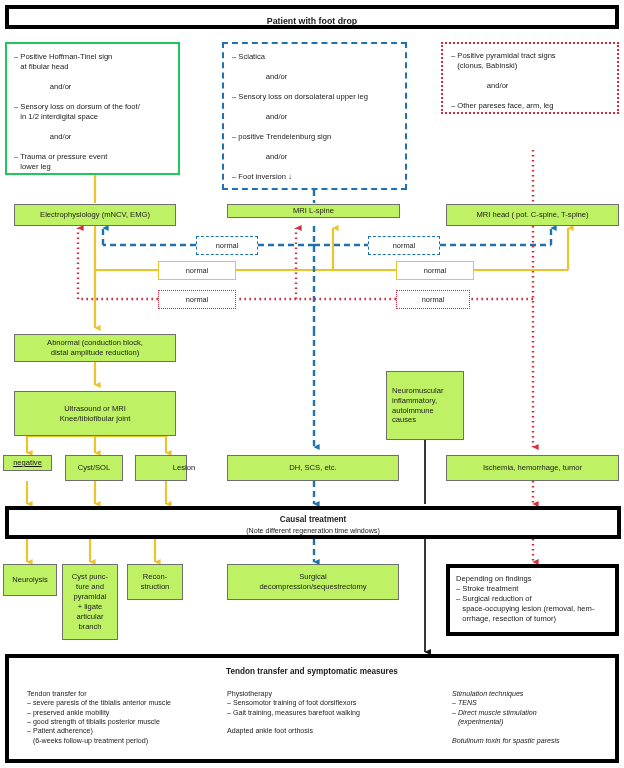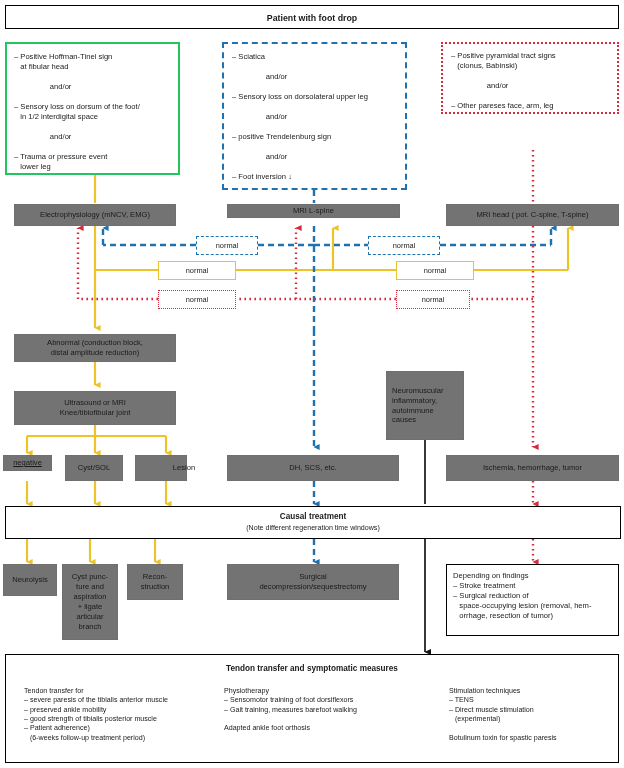--- a/index.html
+++ b/index.html
@@ -1,40 +1,40 @@
 <!DOCTYPE html>
 <html><head>
 <meta charset="utf-8">
 <style>
   html,body{margin:0;padding:0;background:#ffffff;}
   body{font-family:"Liberation Sans","DejaVu Sans",sans-serif;}
   #page{position:relative;width:624px;height:768px;overflow:hidden;background:#fff;}
   #wires{position:absolute;left:0;top:0;width:624px;height:768px;pointer-events:none;}
 
   .box{position:absolute;box-sizing:border-box;background:#fff;}
-  .b-grey{border:1px solid #000000;}
+  .b-grey{border:4px solid #000000;}
   .b-yellow{border:2px solid #22c55e;}
   .b-blue{border:2px dashed #1f72b0;}
   .b-red{border:2px dotted #d52b3c;}
 
   .t{position:absolute;box-sizing:border-box;white-space:pre;line-height:1.32;color:#1a1a1a;}
   .fs7{font-size:7.1px;}
   .fs75{font-size:7.6px;}
   .fs8{font-size:8.2px;}
   .fs9{font-size:8.8px;}
   .bold{font-weight:bold;}
   .ctr{width:100%;text-align:center;left:0;}
 
   .lbl{position:absolute;box-sizing:border-box;display:flex;align-items:center;
        justify-content:center;font-size:7.4px;background:#fff;color:#1a1a1a;}
   .lbl-y{border:1.6px solid #edc32a;}
   .lbl-b{border:1.6px dashed #1f72b0;}
   .lbl-r{border:1.6px dotted #d52b3c;}
 
-  .cell{position:absolute;box-sizing:border-box;border:1px solid #6f6f6f;background:#737373;
+  .cell{position:absolute;box-sizing:border-box;border:1px solid #6f6f6f;background:#bef264;
         display:flex;align-items:center;justify-content:center;text-align:center;
         font-size:7.6px;color:#1a1a1a;line-height:1.3;padding:1px 2px;}
 </style>
 </head>
 <body>
 
 <div id="page">
 
   <svg id="wires" viewBox="0 0 624 768" xmlns="http://www.w3.org/2000/svg">
     <defs>
@@ -180,31 +180,31 @@
   <div class="lbl lbl-b" style="left:368px;top:236px;width:72px;height:19px;">normal</div>
 
   <div class="lbl lbl-y" style="left:158px;top:261px;width:78px;height:19px;">normal</div>
   <div class="lbl lbl-y" style="left:396px;top:261px;width:78px;height:19px;">normal</div>
 
   <div class="lbl lbl-r" style="left:158px;top:290px;width:78px;height:19px;">normal</div>
   <div class="lbl lbl-r" style="left:396px;top:290px;width:74px;height:19px;">normal</div>
 
   <div class="cell" style="left:14px;top:334px;width:162px;height:28px;white-space:pre-line;">Abnormal (conduction block,
 distal amplitude reduction)</div>
-  <div class="cell" style="left:14px;top:391px;width:162px;height:34px;white-space:pre-line;">Ultrasound or MRI
+  <div class="cell" style="left:14px;top:391px;width:162px;height:45px;white-space:pre-line;">Ultrasound or MRI
 Knee/tibiofibular joint</div>
 
   <div class="cell" style="left:3px;top:455px;width:49px;height:16px;text-decoration:underline;">negative</div>
   <div class="cell" style="left:65px;top:455px;width:58px;height:26px;">Cyst/SOL</div>
   <div class="cell" style="left:135px;top:455px;width:52px;height:26px;padding-left:48px;">Lesion</div>
 
   <div class="cell" style="left:3px;top:564px;width:54px;height:32px;white-space:pre-line;">Neurolysis</div>
   <div class="cell" style="left:62px;top:564px;width:56px;height:76px;white-space:pre-line;">Cyst punc-
 ture and
-aspiration
+pyramidal
 + ligate
 articular
 branch</div>
   <div class="cell" style="left:127px;top:564px;width:56px;height:36px;white-space:pre-line;">Recon-
 struction</div>
 
   <div class="cell" style="left:227px;top:455px;width:172px;height:26px;">DH, SCS, etc.</div>
   <div class="cell" style="left:227px;top:564px;width:172px;height:36px;white-space:pre-line;">Surgical
 decompression/sequestrectomy</div>
 
@@ -235,21 +235,21 @@
 – severe paresis of the tibialis anterior muscle
 – preserved ankle mobility
 – good strength of tibialis posterior muscle
 – Patient adherence)
    (6-weeks follow-up treatment period)</span></div>
     <div class="t fs7" style="left:218px;top:32px;"><span>Physiotherapy
 – Sensomotor training of foot dorsiflexors
 – Gait training, measures barefoot walking
 
 Adapted ankle foot orthosis</span></div>
-    <div class="t fs7" style="left:443px;top:32px;"><span>Stimulation techniques
+    <div class="t fs7" style="left:443px;top:32px;font-style:italic;"><span>Stimulation techniques
 – TENS
 – Direct muscle stimulation
    (experimental)
 
 Botulinum toxin for spastic paresis</span></div>
   </div>
 
 </div>
 
 </body></html>

